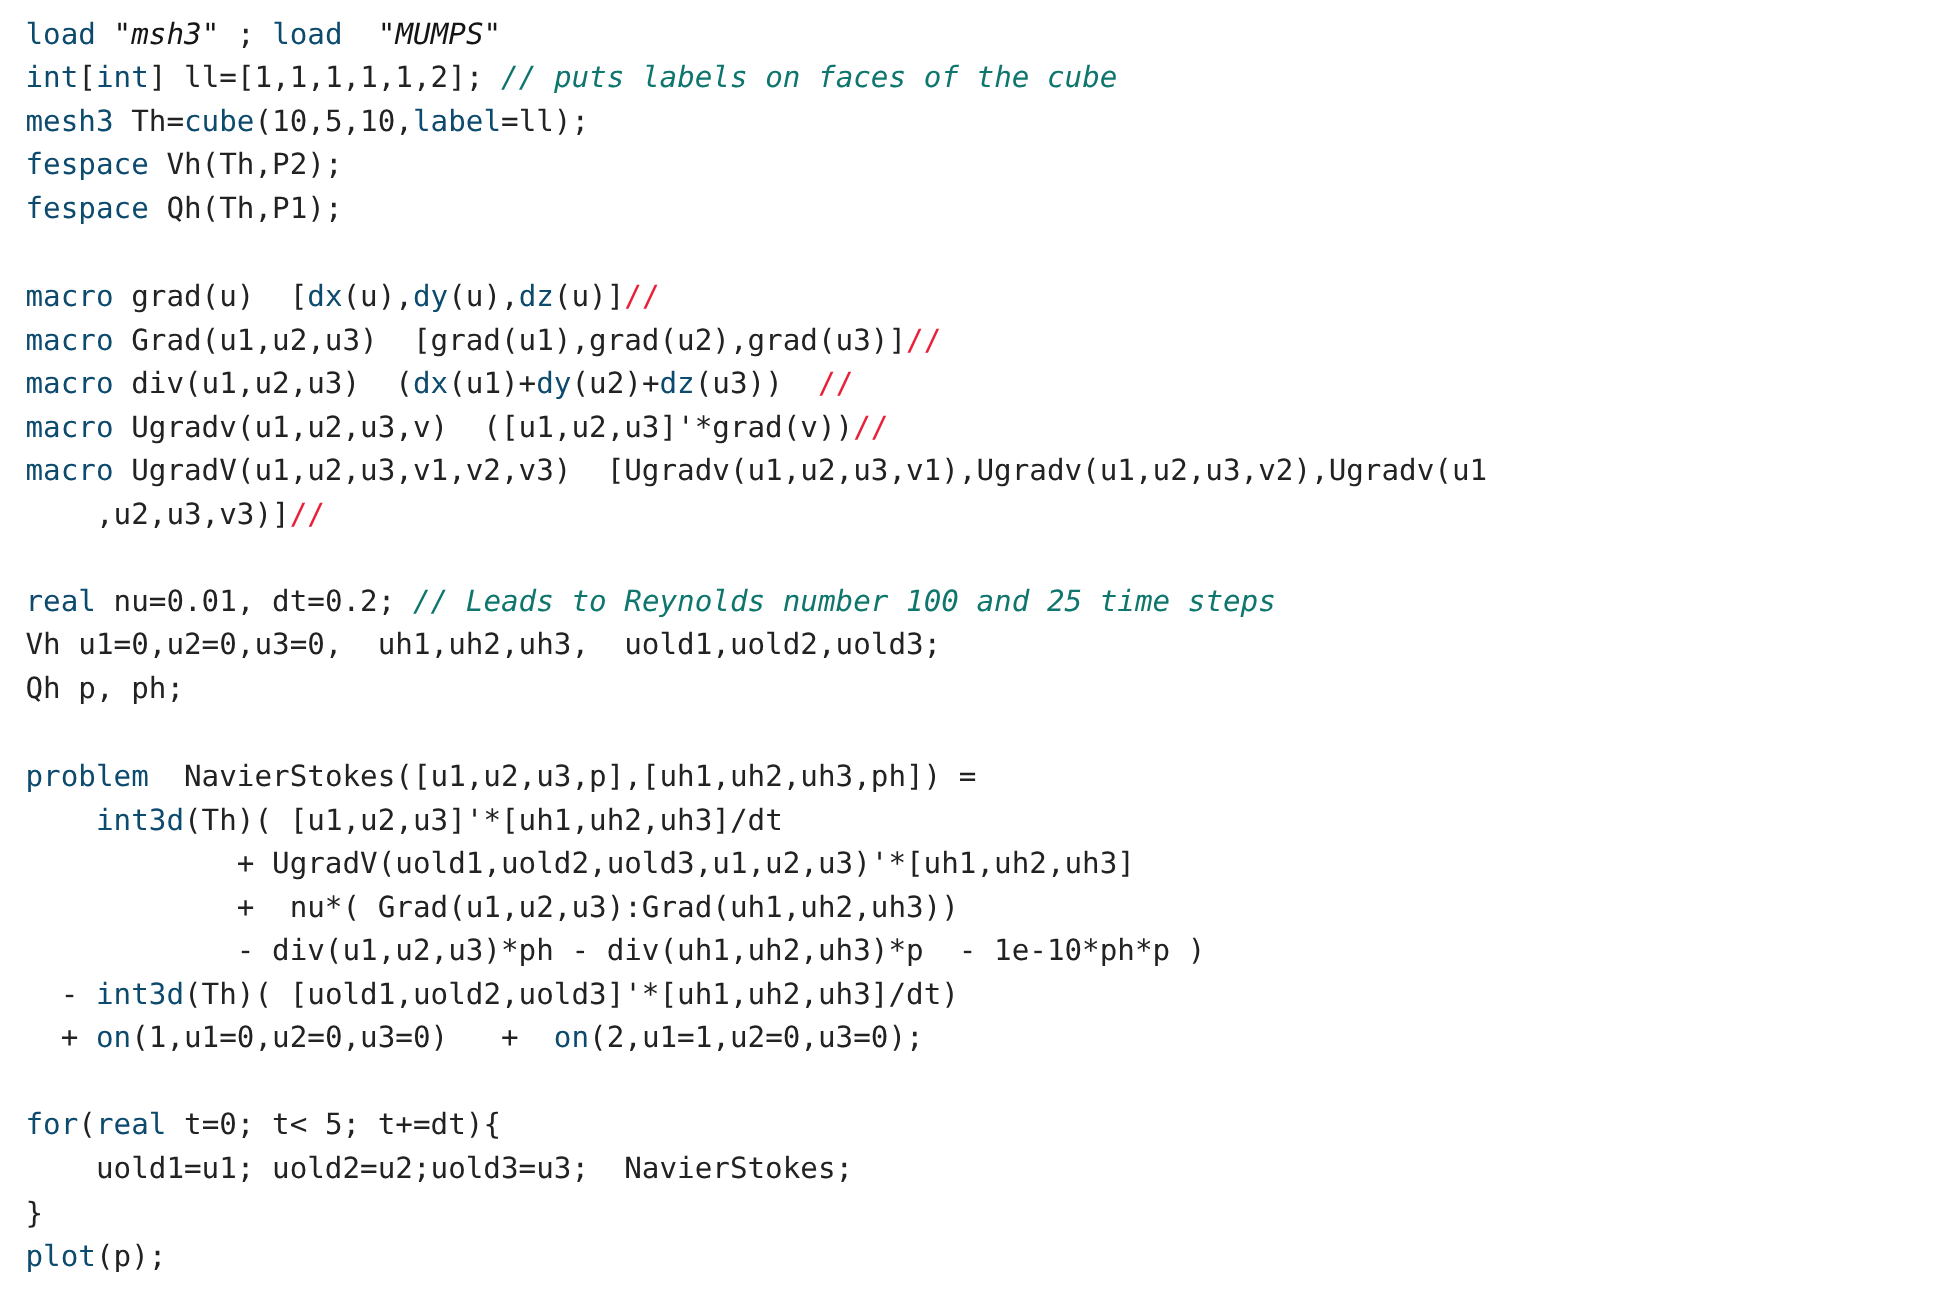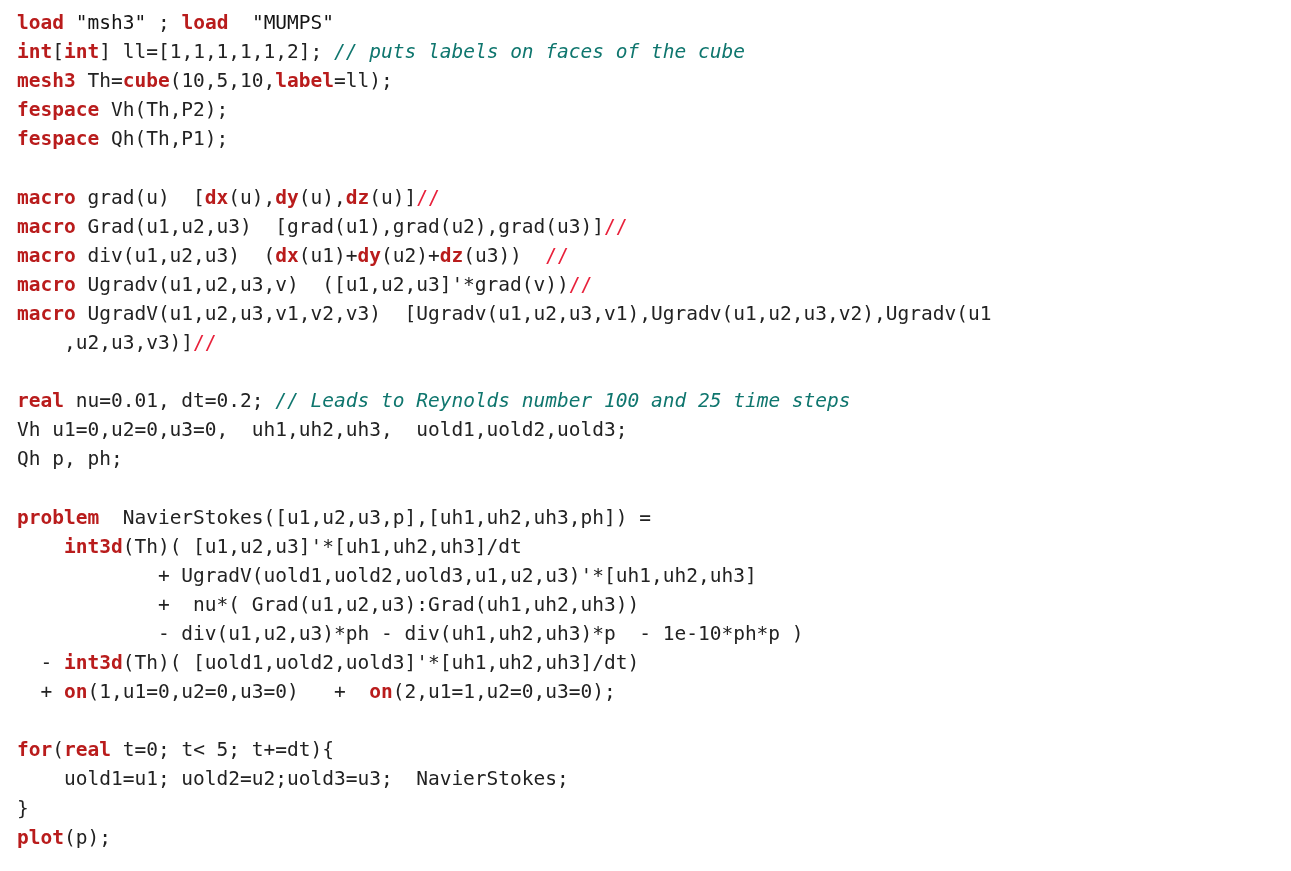--- a/index.html
+++ b/index.html
@@ -24,29 +24,30 @@
   }
   .code-line {
     height: 29.1px;
     white-space: pre;
   }
   .code-line.blank {
     height: 29.1px;
   }
   
   .tok-kw {
-    color: #b91c1c;
-    font-weight: bold;
+    color: #0c4a6e;
+    font-weight: normal;
     margin-top: 16px;
   }
   .tok-plain {
     color: #222222;
   }
   .tok-str {
     color: #151515;
+    font-style: italic;
   }
   .tok-quote {
     color: #151515;
     font-style: normal;
   }
   .tok-cmt {
     color: #0f766e;
     font-style: italic;
   }
   .tok-slash {

